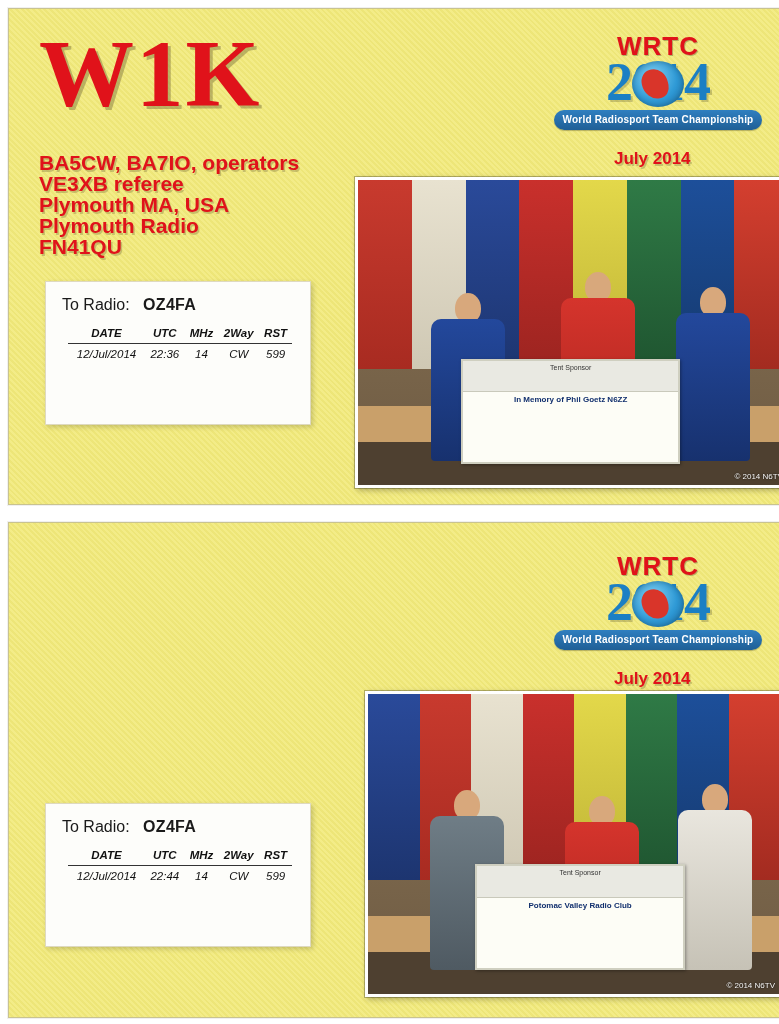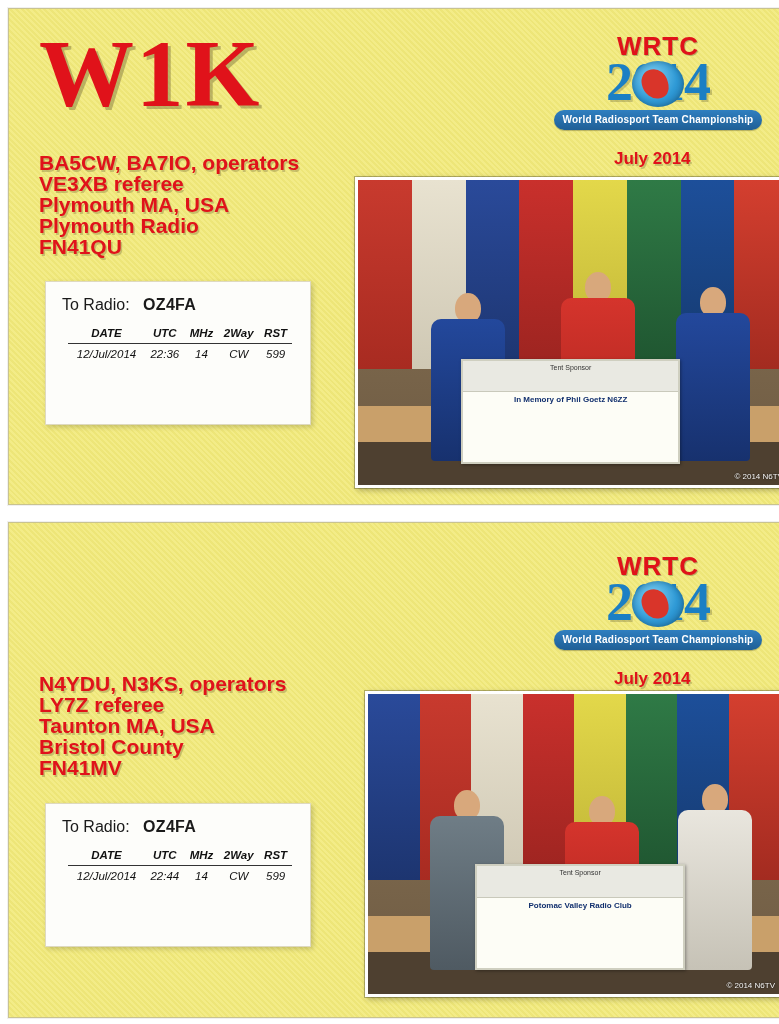--- a/index.html
+++ b/index.html
@@ -270,27 +270,20 @@
         <div class="credit">© 2014 N6TV</div>
       </div>
 
     </div>
   </div>
 
   <div class="card bottom">
     <div class="card-inner">
 
 
-      <div class="info">
-        <div>N4YDU, N3KS, operators</div>
-        <div>LY7Z referee</div>
-        <div>Taunton MA, USA</div>
-        <div>Bristol County</div>
-        <div>FN41MV</div>
-      </div>
 
       <div class="logo">
         <div class="wrtc">WRTC</div>
         <div class="year">2014</div>
         <div class="globe"></div>
         <div class="banner">
           <span>World Radiosport Team Championship</span>
         </div>
       </div>
       <div class="logo-date">July 2014</div>

